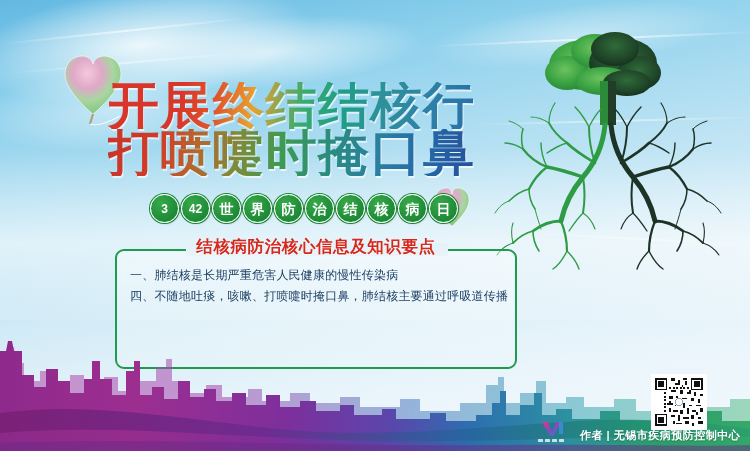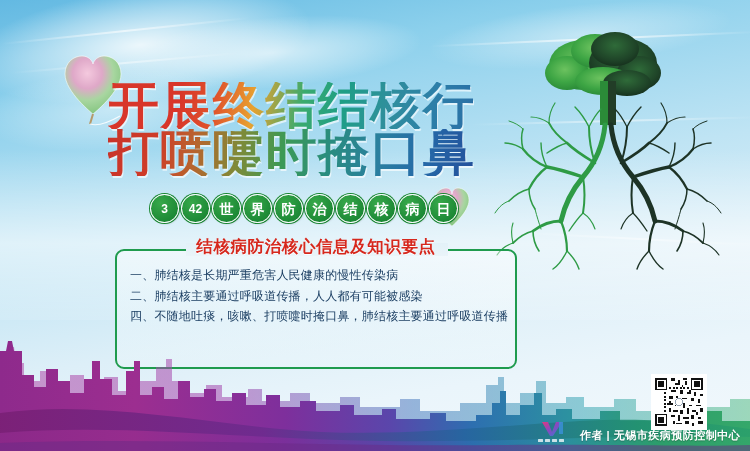--- a/index.html
+++ b/index.html
@@ -280,21 +280,20 @@
     <div class="badge">日</div>
   </div>
 
   <div id="info-panel"></div>
   <div id="info-title-mask"></div>
   <div id="info-title-wrap">
     <div id="info-title">结核病防治核心信息及知识要点</div>
   </div>
   <ul id="info-list">
     <li>一、肺结核是长期严重危害人民健康的慢性传染病</li>
-    <li>二、肺结核主要通过呼吸道传播，人人都有可能被感染</li>
     <li>四、不随地吐痰，咳嗽、打喷嚏时掩口鼻，肺结核主要通过呼吸道传播</li>
   </ul>
 
   <svg id="skyline" viewBox="0 0 750 110" preserveAspectRatio="none">
     <defs>
       <linearGradient id="skyGradFront" x1="0" y1="0" x2="1" y2="0">
         <stop offset="0%" stop-color="#8e2a8c"></stop>
         <stop offset="18%" stop-color="#9c2e90"></stop>
         <stop offset="38%" stop-color="#7e2f9c"></stop>
         <stop offset="52%" stop-color="#5a46ab"></stop>

